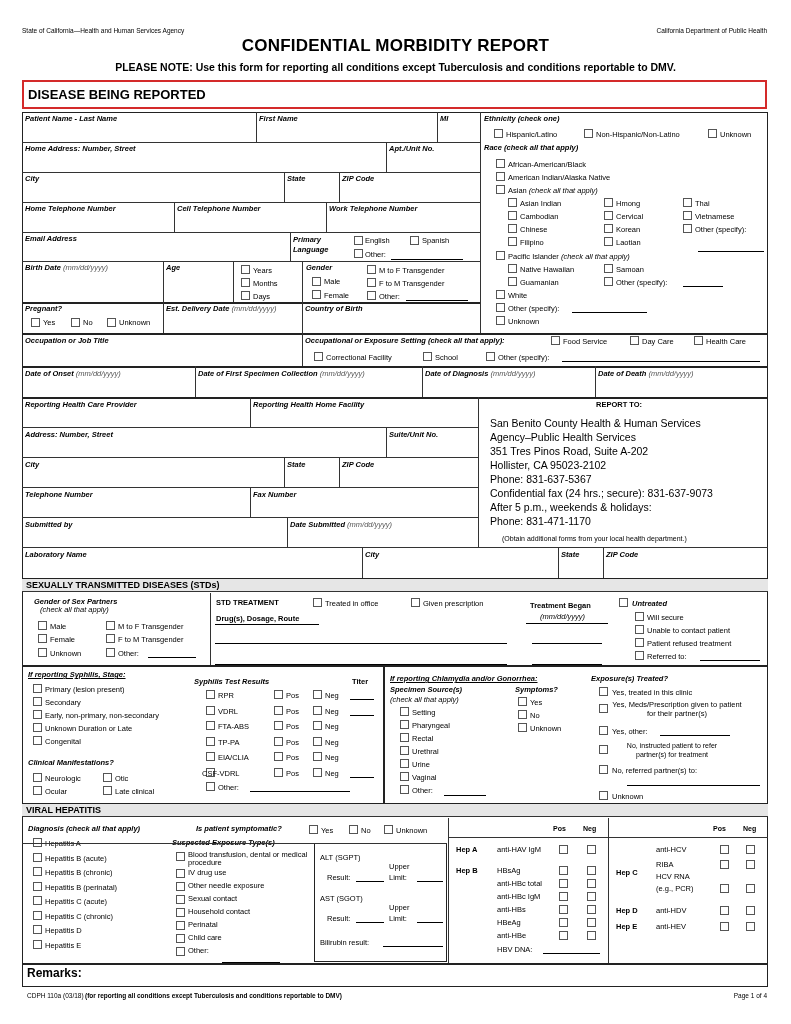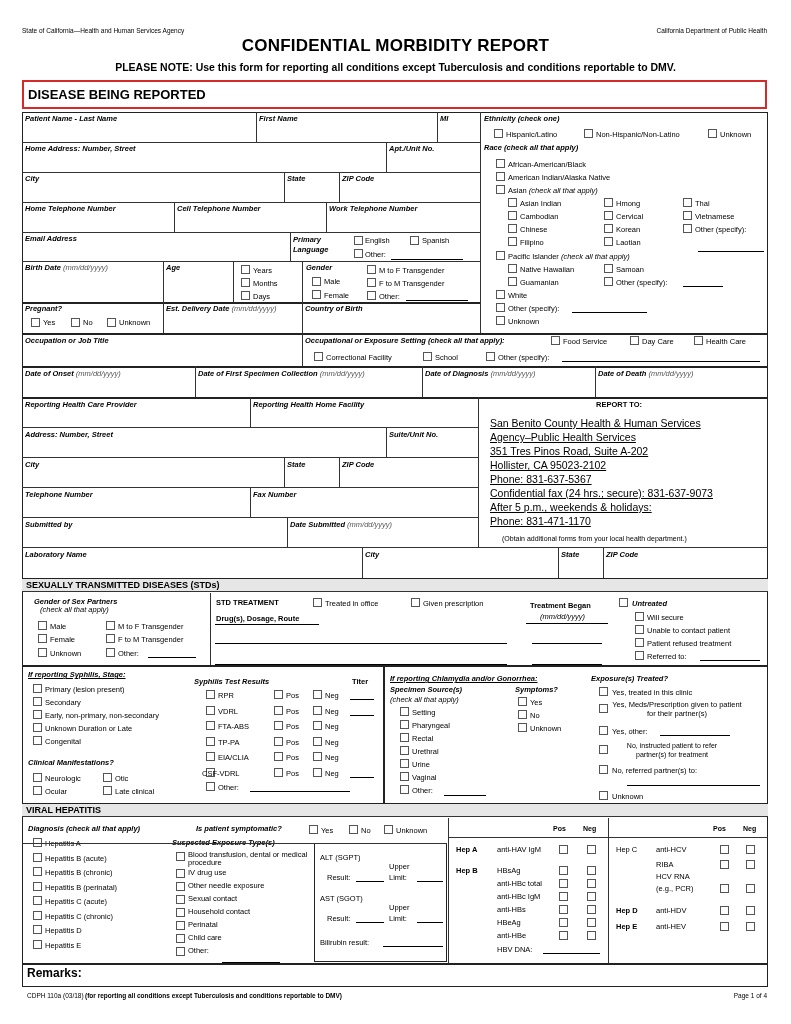--- a/index.html
+++ b/index.html
@@ -13,21 +13,21 @@
   .hl { position: absolute; height: 0; border-top: 1px solid #333; }
   .hlt { position: absolute; height: 0; border-top: 2px solid #222; }
   .vl { position: absolute; width: 0; border-left: 1px solid #333; }
   .vlt { position: absolute; width: 0; border-left: 2px solid #222; }
   .lbl { position: absolute; font-size: 7.5px; font-weight: bold; font-style: italic; white-space: nowrap; }
   .lbl .hint { font-weight: normal; color: #555; }
   .txt { position: absolute; font-size: 7.5px; white-space: nowrap; }
   .cb { position: absolute; width: 9px; height: 9px; border: 1px solid #555; background: #fff; }
   .line { position: absolute; height: 0; border-top: 1px solid #000; }
   .section { position: absolute; left: 22px; width: 746px; height: 14px; background: #e6e6e6; border-top: 1.5px solid #222; border-bottom: 1px solid #333; font-size: 9px; font-weight: bold; padding: 1px 4px; }
-  .report { position: absolute; font-size: 10.5px; white-space: nowrap; text-decoration: underline; }
+  .report { position: absolute; font-size: 10.5px; white-space: nowrap; }
   .bi { font-weight: bold; font-style: italic; }
   .ul { text-decoration: underline; }
   .field { position: absolute; background: transparent; border: none; }
 </style>
 </head>
 <body>
 
 <div class="abs hdr-small" style="left:22px">State of California—Health and Human Services Agency</div>
 <div class="abs hdr-small" style="right:24px">California Department of Public Health</div>
 <div class="abs title">CONFIDENTIAL MORBIDITY REPORT</div>
@@ -480,21 +480,21 @@
 <div class="vl" style="left:448px;top:818px;height:145px"></div>
 <div class="vl" style="left:608px;top:818px;height:145px"></div>
 <div class="hl" style="left:448px;top:837px;width:320px"></div>
 <div class="hlt" style="left:22px;top:963px;width:746px"></div>
 <span class="txt" style="left:553px;top:825px;font-size:7px;font-weight:bold">Pos</span>
 <span class="txt" style="left:583px;top:825px;font-size:7px;font-weight:bold">Neg</span>
 <span class="txt" style="left:713px;top:825px;font-size:7px;font-weight:bold">Pos</span>
 <span class="txt" style="left:743px;top:825px;font-size:7px;font-weight:bold">Neg</span>
 <span class="txt" style="left:456px;top:845px;font-weight:bold">Hep A</span>
 <span class="txt" style="left:456px;top:866px;font-weight:bold">Hep B</span>
-<span class="txt" style="left:616px;top:845px;font-weight:normal">Hep C</span>
+<span class="txt" style="left:616px;top:868px;font-weight:bold">Hep C</span>
 <span class="txt" style="left:616px;top:906px;font-weight:bold">Hep D</span>
 <span class="txt" style="left:616px;top:922px;font-weight:bold">Hep E</span>
 <div id="hep-left">
     <span class="txt" style="left:497px;top:845px">anti-HAV IgM</span>
     <span class="cb" style="left:559px;top:845px"></span>
     <span class="cb" style="left:587px;top:845px"></span>
     <span class="txt" style="left:497px;top:866px">HBsAg</span>
     <span class="cb" style="left:559px;top:866px"></span>
     <span class="cb" style="left:587px;top:866px"></span>
     <span class="txt" style="left:497px;top:879px">anti-HBc total</span>

